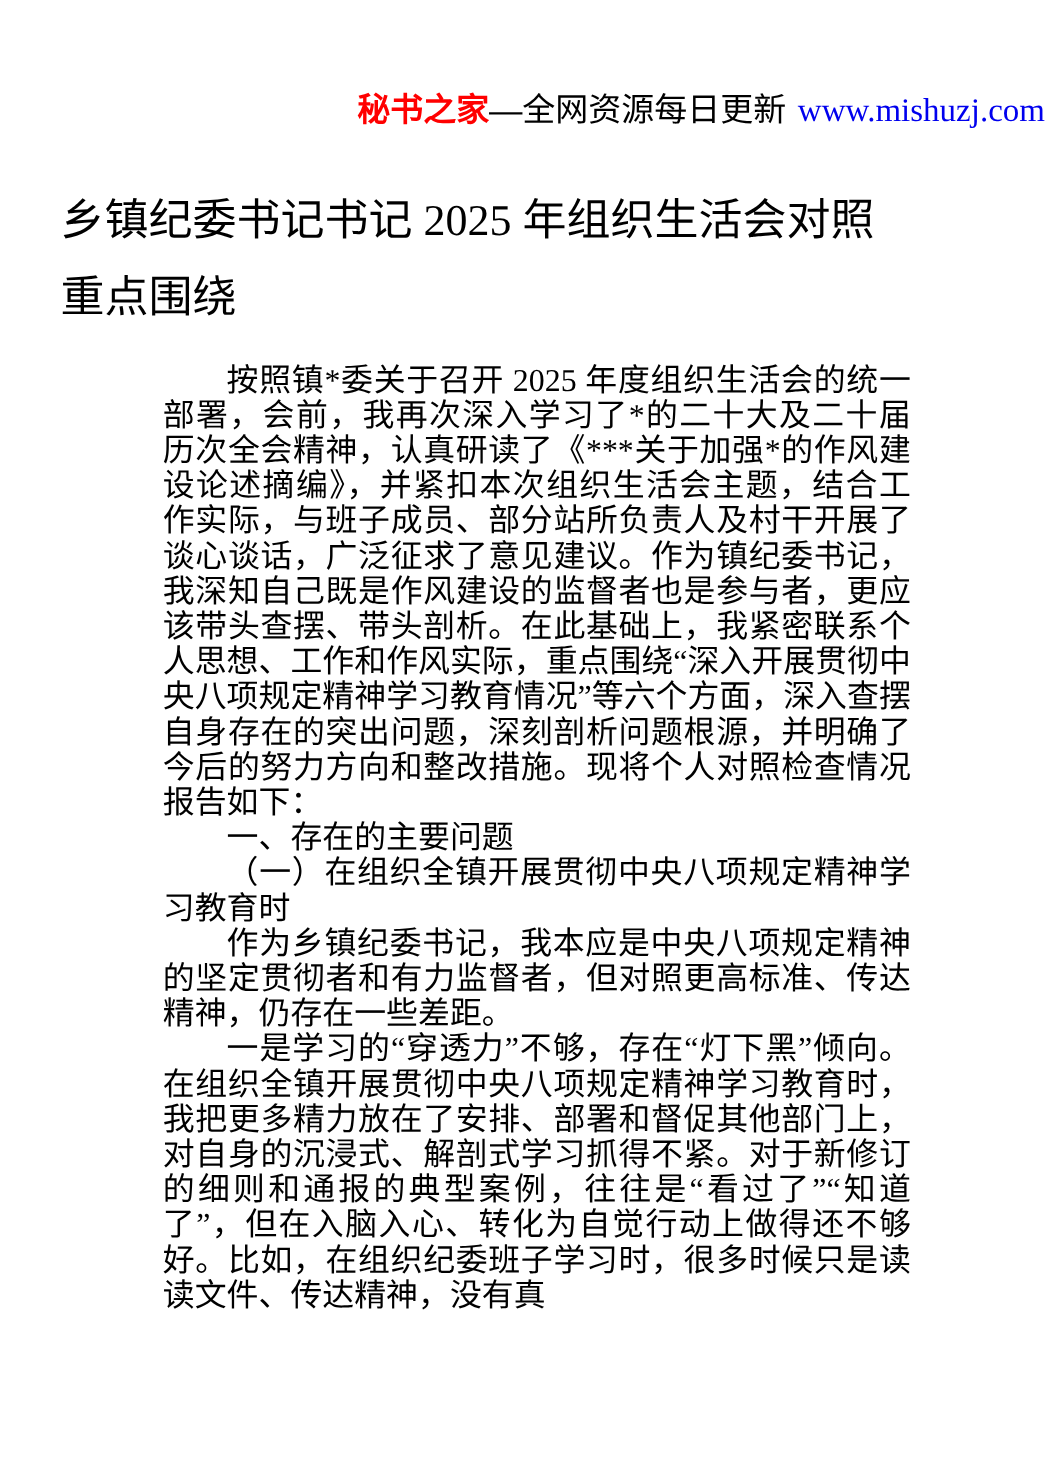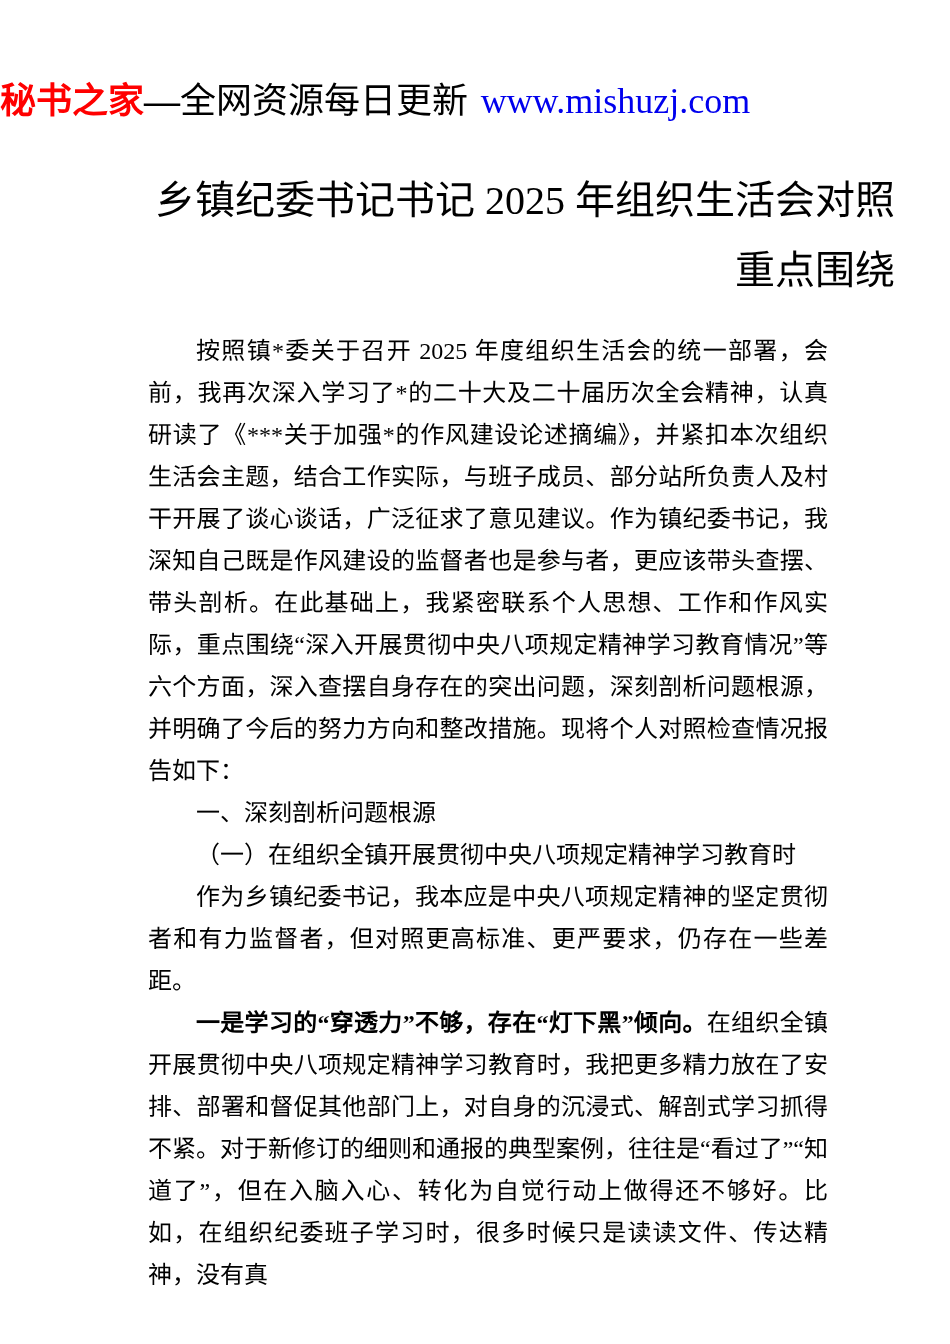--- a/index.html
+++ b/index.html
@@ -16,22 +16,22 @@
   }
   .page {
     width: 950px;
     height: 1344px;
     background: #ffffff;
     box-sizing: border-box;
   }
   
   .site-header {
     padding-top: 82px;
-    text-align: left;
-    font-size: 36px;
+    text-align: right;
+    font-size: 30px;
     line-height: 38px;
     white-space: nowrap;
   }
   .site-header .brand {
     color: #ff0000;
     font-weight: 700;
   }
   .site-header .dash {
     color: #000000;
     font-weight: 700;
@@ -43,61 +43,61 @@
   .site-header .url {
     color: #0000ee;
     margin-left: 0.35em;
     text-decoration: none;
     font-family: "Liberation Serif", serif;
   }
   
   .doc-title {
     margin: 46px auto 0 auto;
     width: 840px;
-    text-align: right;
+    text-align: left;
     font-size: 40px;
     line-height: 70px;
     font-weight: 400;
     color: #000000;
   }
   .doc-title .title-line {
     display: block;
   }
   
   .doc-body {
     margin: 24px 122px 0 148px;
   }
   .doc-body p {
     margin: 0;
     padding: 0;
-    font-size: 24px;
-    line-height: 42px;
+    font-size: 29px;
+    line-height: 32px;
     text-align: justify;
     text-indent: 2em;
     color: #000000;
   }
   .doc-body p b {
-    font-weight: 700;
+    font-weight: 400;
   }
 </style>
 </head>
 <body>
 
 <div class="page">
 
   <div class="site-header">
     <span class="brand">秘书之家</span><span class="dash">—</span><span class="tagline">全网资源每日更新</span><a class="url" href="#">www.mishuzj.com</a>
   </div>
 
   <h1 class="doc-title">
     <span class="title-line">乡镇纪委书记书记 2025 年组织生活会对照</span>
     <span class="title-line">重点围绕</span>
   </h1>
 
   <div class="doc-body">
     <p>按照镇*委关于召开 2025 年度组织生活会的统一部署，会前，我再次深入学习了*的二十大及二十届历次全会精神，认真研读了《***关于加强*的作风建设论述摘编》，并紧扣本次组织生活会主题，结合工作实际，与班子成员、部分站所负责人及村干开展了谈心谈话，广泛征求了意见建议。作为镇纪委书记，我深知自己既是作风建设的监督者也是参与者，更应该带头查摆、带头剖析。在此基础上，我紧密联系个人思想、工作和作风实际，重点围绕“深入开展贯彻中央八项规定精神学习教育情况”等六个方面，深入查摆自身存在的突出问题，深刻剖析问题根源，并明确了今后的努力方向和整改措施。现将个人对照检查情况报告如下：</p>
-    <p>一、深刻剖析问题根源</p>
+    <p>一、存在的主要问题</p>
     <p>（一）在组织全镇开展贯彻中央八项规定精神学习教育时</p>
-    <p>作为乡镇纪委书记，我本应是中央八项规定精神的坚定贯彻者和有力监督者，但对照更高标准、更严要求，仍存在一些差距。</p>
+    <p>作为乡镇纪委书记，我本应是中央八项规定精神的坚定贯彻者和有力监督者，但对照更高标准、传达精神，仍存在一些差距。</p>
     <p><b>一是学习的“穿透力”不够，存在“灯下黑”倾向。</b><span>在组织全镇开展贯彻中央八项规定精神学习教育时，我把更多精力放在了安排、部署和督促其他部门上，对自身的沉浸式、解剖式学习抓得不紧。对于新修订的细则和通报的典型案例，往往是“看过了”“知道了”，但在入脑入心、转化为自觉行动上做得还不够好。比如，在组织纪委班子学习时，很多时候只是读读文件、传达精神，没有真</span></p>
   </div>
 
 </div>
 
 </body></html>

